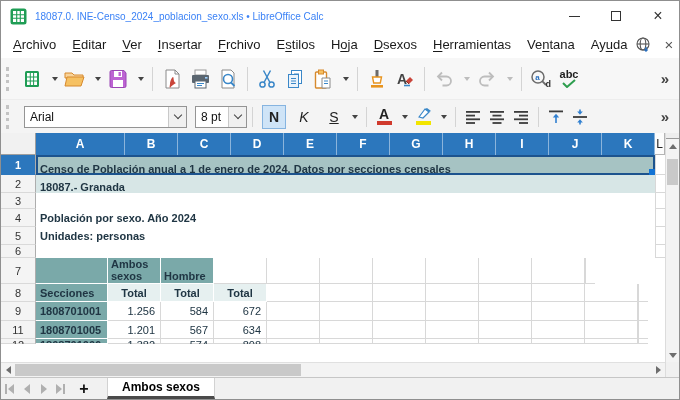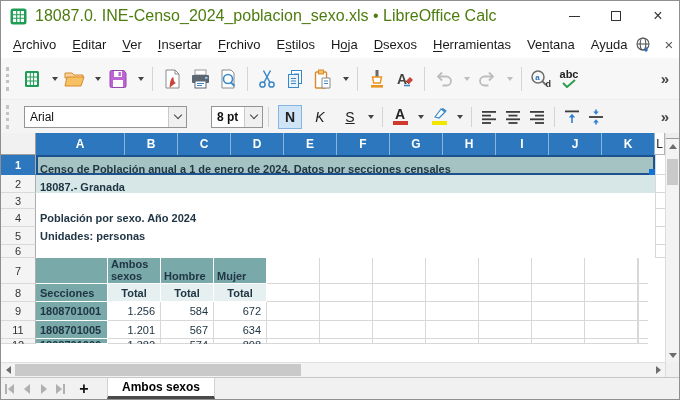--- a/index.html
+++ b/index.html
@@ -2,21 +2,21 @@
 <html><head>
 <meta charset="utf-8">
 <style>
   html,body{margin:0;padding:0;background:#cfcfcf;font-family:"Liberation Sans",sans-serif;}
   *{box-sizing:border-box;}
   .window{position:relative;width:680px;height:400px;background:#fff;border:1px solid #8f8f8f;overflow:hidden;}
 
   
   .titlebar{height:30px;display:flex;align-items:center;background:#fff;}
   .app-icon{width:17px;height:17px;margin:0 8px 0 9px;flex:0 0 auto;}
-  .title-text{font-size:16px;color:#4d7c0f;white-space:nowrap;}
+  .title-text{font-size:10px;color:#3b82f6;white-space:nowrap;}
   .win-controls{margin-left:auto;display:flex;height:100%;}
   .wc{width:42px;height:100%;display:flex;align-items:center;justify-content:center;color:#333;}
   .min-glyph{display:block;width:11px;height:1px;background:#333;}
   .max-glyph{display:block;width:10px;height:10px;border:1px solid #333;}
   .close-glyph{font-size:16px;line-height:1;color:#333;}
 
   
   .menubar{height:27px;display:flex;align-items:center;background:#fff;padding-left:4px;font-size:13px;color:#1a1a1a;}
   .menu-item{padding:3px 8px;white-space:nowrap;}
   .mn{text-decoration:underline;text-underline-offset:2px;}
@@ -32,21 +32,21 @@
   .dd-btn{display:flex;align-items:center;height:30px;padding:0 3px;}
   .tsep{width:1px;height:24px;background:#d4d4d4;margin:0 5px;}
   .fsep{width:1px;height:20px;background:#d4d4d4;margin:0 5px;}
   .overflow{margin-left:auto;padding-right:10px;font-size:15px;font-weight:bold;color:#444;}
   .disabled svg{opacity:1;}
   .combo{display:flex;align-items:center;height:22px;border:1px solid #949494;background:#fff;font-size:12px;color:#111;}
   .combo .val{flex:1;padding-left:5px;white-space:nowrap;overflow:hidden;}
   .combo .cdd{width:18px;height:100%;border-left:1px solid #c9c9c9;background:#f0f0f0;display:flex;align-items:center;justify-content:center;}
   .chev{width:6px;height:6px;border-left:1.6px solid #444;border-bottom:1.6px solid #444;transform:rotate(-45deg);margin-top:-3px;}
   .combo-font{width:163px;margin-left:6px;gap:16px;}
-  .combo-size{width:52px;margin-left:24px;font-weight:bold;}
+  .combo-size{width:52px;margin-left:8px;}
   .bold-active{background:#cfe4f7;border:1px solid #86b4e0;font-weight:bold;}
   .ital{font-style:italic;}
   .undl{text-decoration:underline;}
   .fcolA{display:flex;flex-direction:column;align-items:center;line-height:12px;font-weight:bold;}
   .fcolA .bar{width:15px;height:4px;margin-top:1px;}
   .spell{display:flex;flex-direction:column;align-items:center;line-height:10px;font-size:11px;font-weight:bold;color:#222;}
 
   
   .sheetwrap{display:flex;}
   .sheetcol{width:664px;}
@@ -445,21 +445,20 @@
         <div class="rh">6</div>
         <div class="wide"></div>
         <div class="lsliver"></div>
       </div>
 
       <div class="r" style="height:26px;">
         <div class="rh">7</div>
         <div class="th thA"></div>
         <div class="th t53 grp">Ambos sexos</div>
         <div class="th t53 grp">Hombre</div>
-        <div class="th t53 grp">Mujer</div>
         <div class="fill"></div>
         <div class="lsliver"></div>
       </div>
 
       <div class="r" style="height:18px;">
         <div class="rh">8</div>
         <div class="th thA">Secciones</div>
         <div class="total t53">Total</div>
         <div class="total t53">Total</div>
         <div class="total t53">Total</div>

